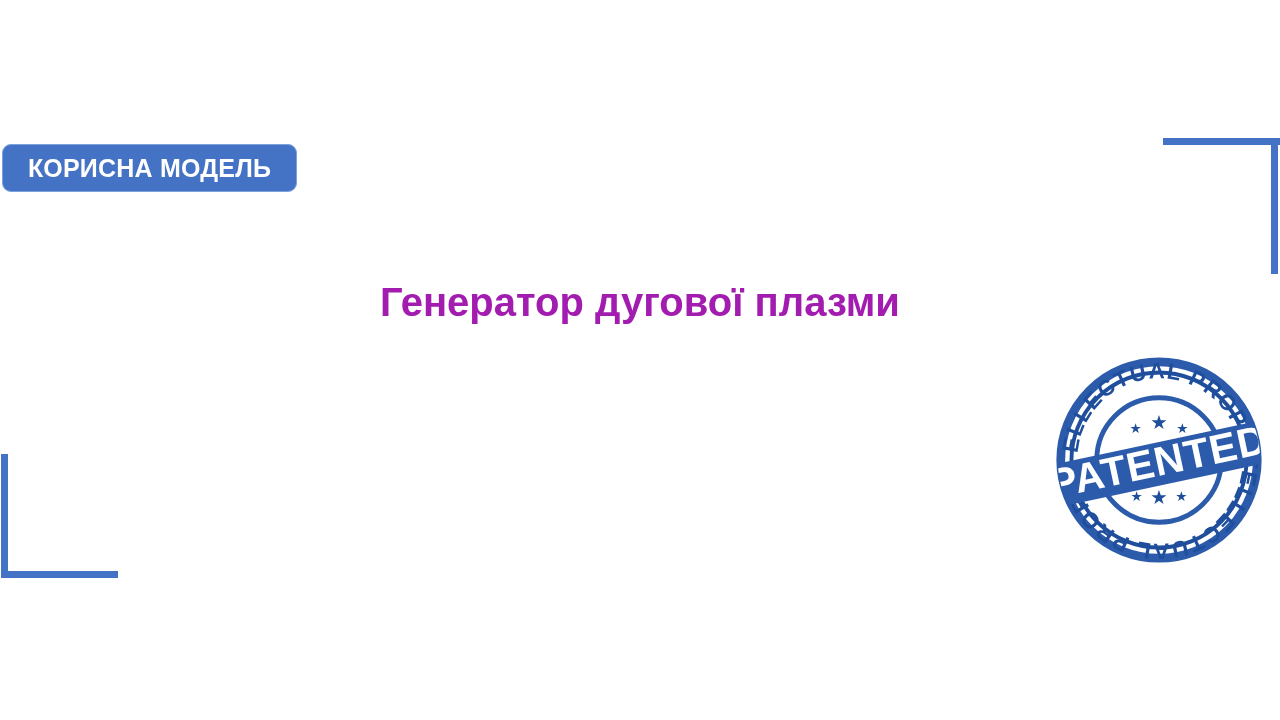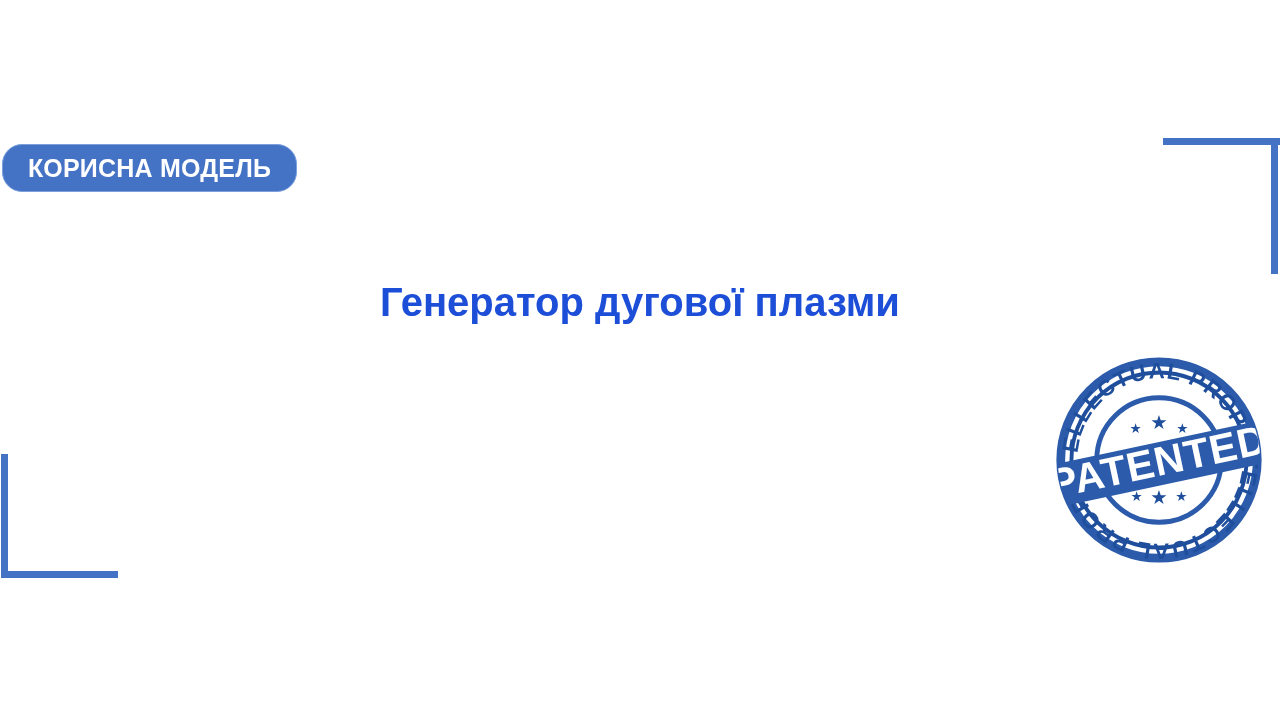--- a/index.html
+++ b/index.html
@@ -21,21 +21,21 @@
 
   
   .badge {
     position: absolute;
     left: 2px;
     top: 144px;
     width: 295px;
     height: 48px;
     background: #4472C4;
     border: 1px solid #7BA0DC;
-    border-radius: 20px;
+    border-radius: 9px;
     box-sizing: border-box;
     display: flex;
     align-items: center;
     justify-content: center;
   }
   .badge-label {
     color: #ffffff;
     font-size: 25px;
     font-weight: bold;
     letter-spacing: 0.2px;
@@ -43,21 +43,21 @@
     white-space: nowrap;
   }
 
   
   .title {
     position: absolute;
     left: 0;
     top: 278px;
     width: 1280px;
     text-align: center;
-    color: #1d4ed8;
+    color: #a21caf;
     font-size: 40px;
     font-weight: bold;
     line-height: 48px;
     white-space: nowrap;
   }
 
   
   .bracket-tr-h {
     position: absolute;
     left: 1163px;

